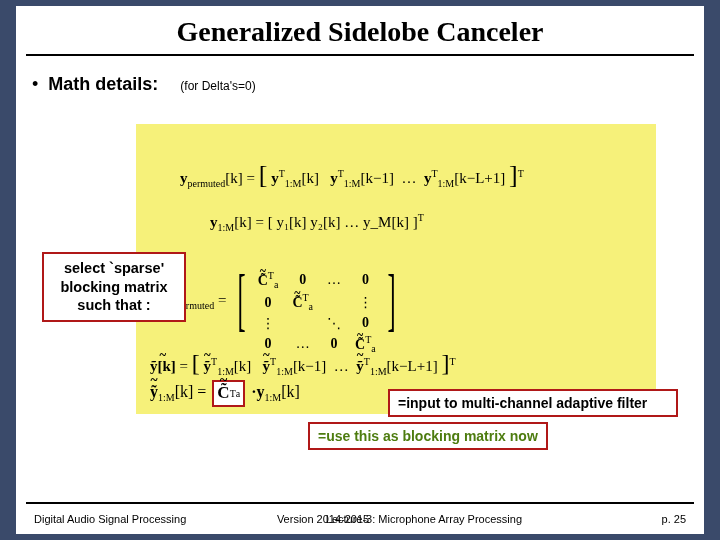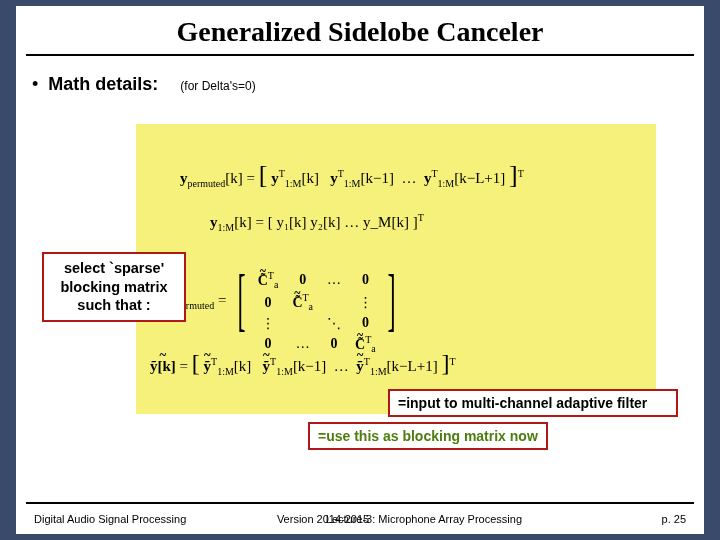--- a/index.html
+++ b/index.html
@@ -246,20 +246,33 @@
     <div class="eq eq5">
       <span class="bold tilde-over">ỹ[k]</span>
       = <span style="font-size:24px;">[</span>
       <span class="bold tilde-over">ỹ</span><span class="sup">T</span><span class="sub">1:M</span><span>[k]</span>&nbsp;&nbsp;
       <span class="bold tilde-over">ỹ</span><span class="sup">T</span><span class="sub">1:M</span><span>[k−1]</span>&nbsp;
       <span>…</span>&nbsp;
       <span class="bold tilde-over">ỹ</span><span class="sup">T</span><span class="sub">1:M</span><span>[k−L+1]</span>
       <span style="font-size:24px;">]</span><span class="sup">T</span>
     </div>
 
+    <div class="eq6row">
+      <span>
+        <span class="bold tilde-over">ỹ</span><span class="sub">1:M</span><span>[k]</span> =
+      </span>
+      <span class="redbox-inline">
+        <span class="bold tilde-over" style="font-size:17px">C̃</span>
+          <span class="sup">T</span>
+          <span class="sub">a</span>
+      </span>
+      <span>
+        <span class="bold">·y</span><span class="sub">1:M</span><span>[k]</span>
+      </span>
+    </div>
 
   </div>
 
   <div class="callout-sparse">select `sparse' blocking matrix such that :</div>
   <div class="callout-input">=input to multi-channel adaptive filter</div>
   <div class="callout-block">=use this as blocking matrix now</div>
 
   <hr class="footer-rule">
   <div class="footer">
     <span>Digital Audio Signal Processing</span>

